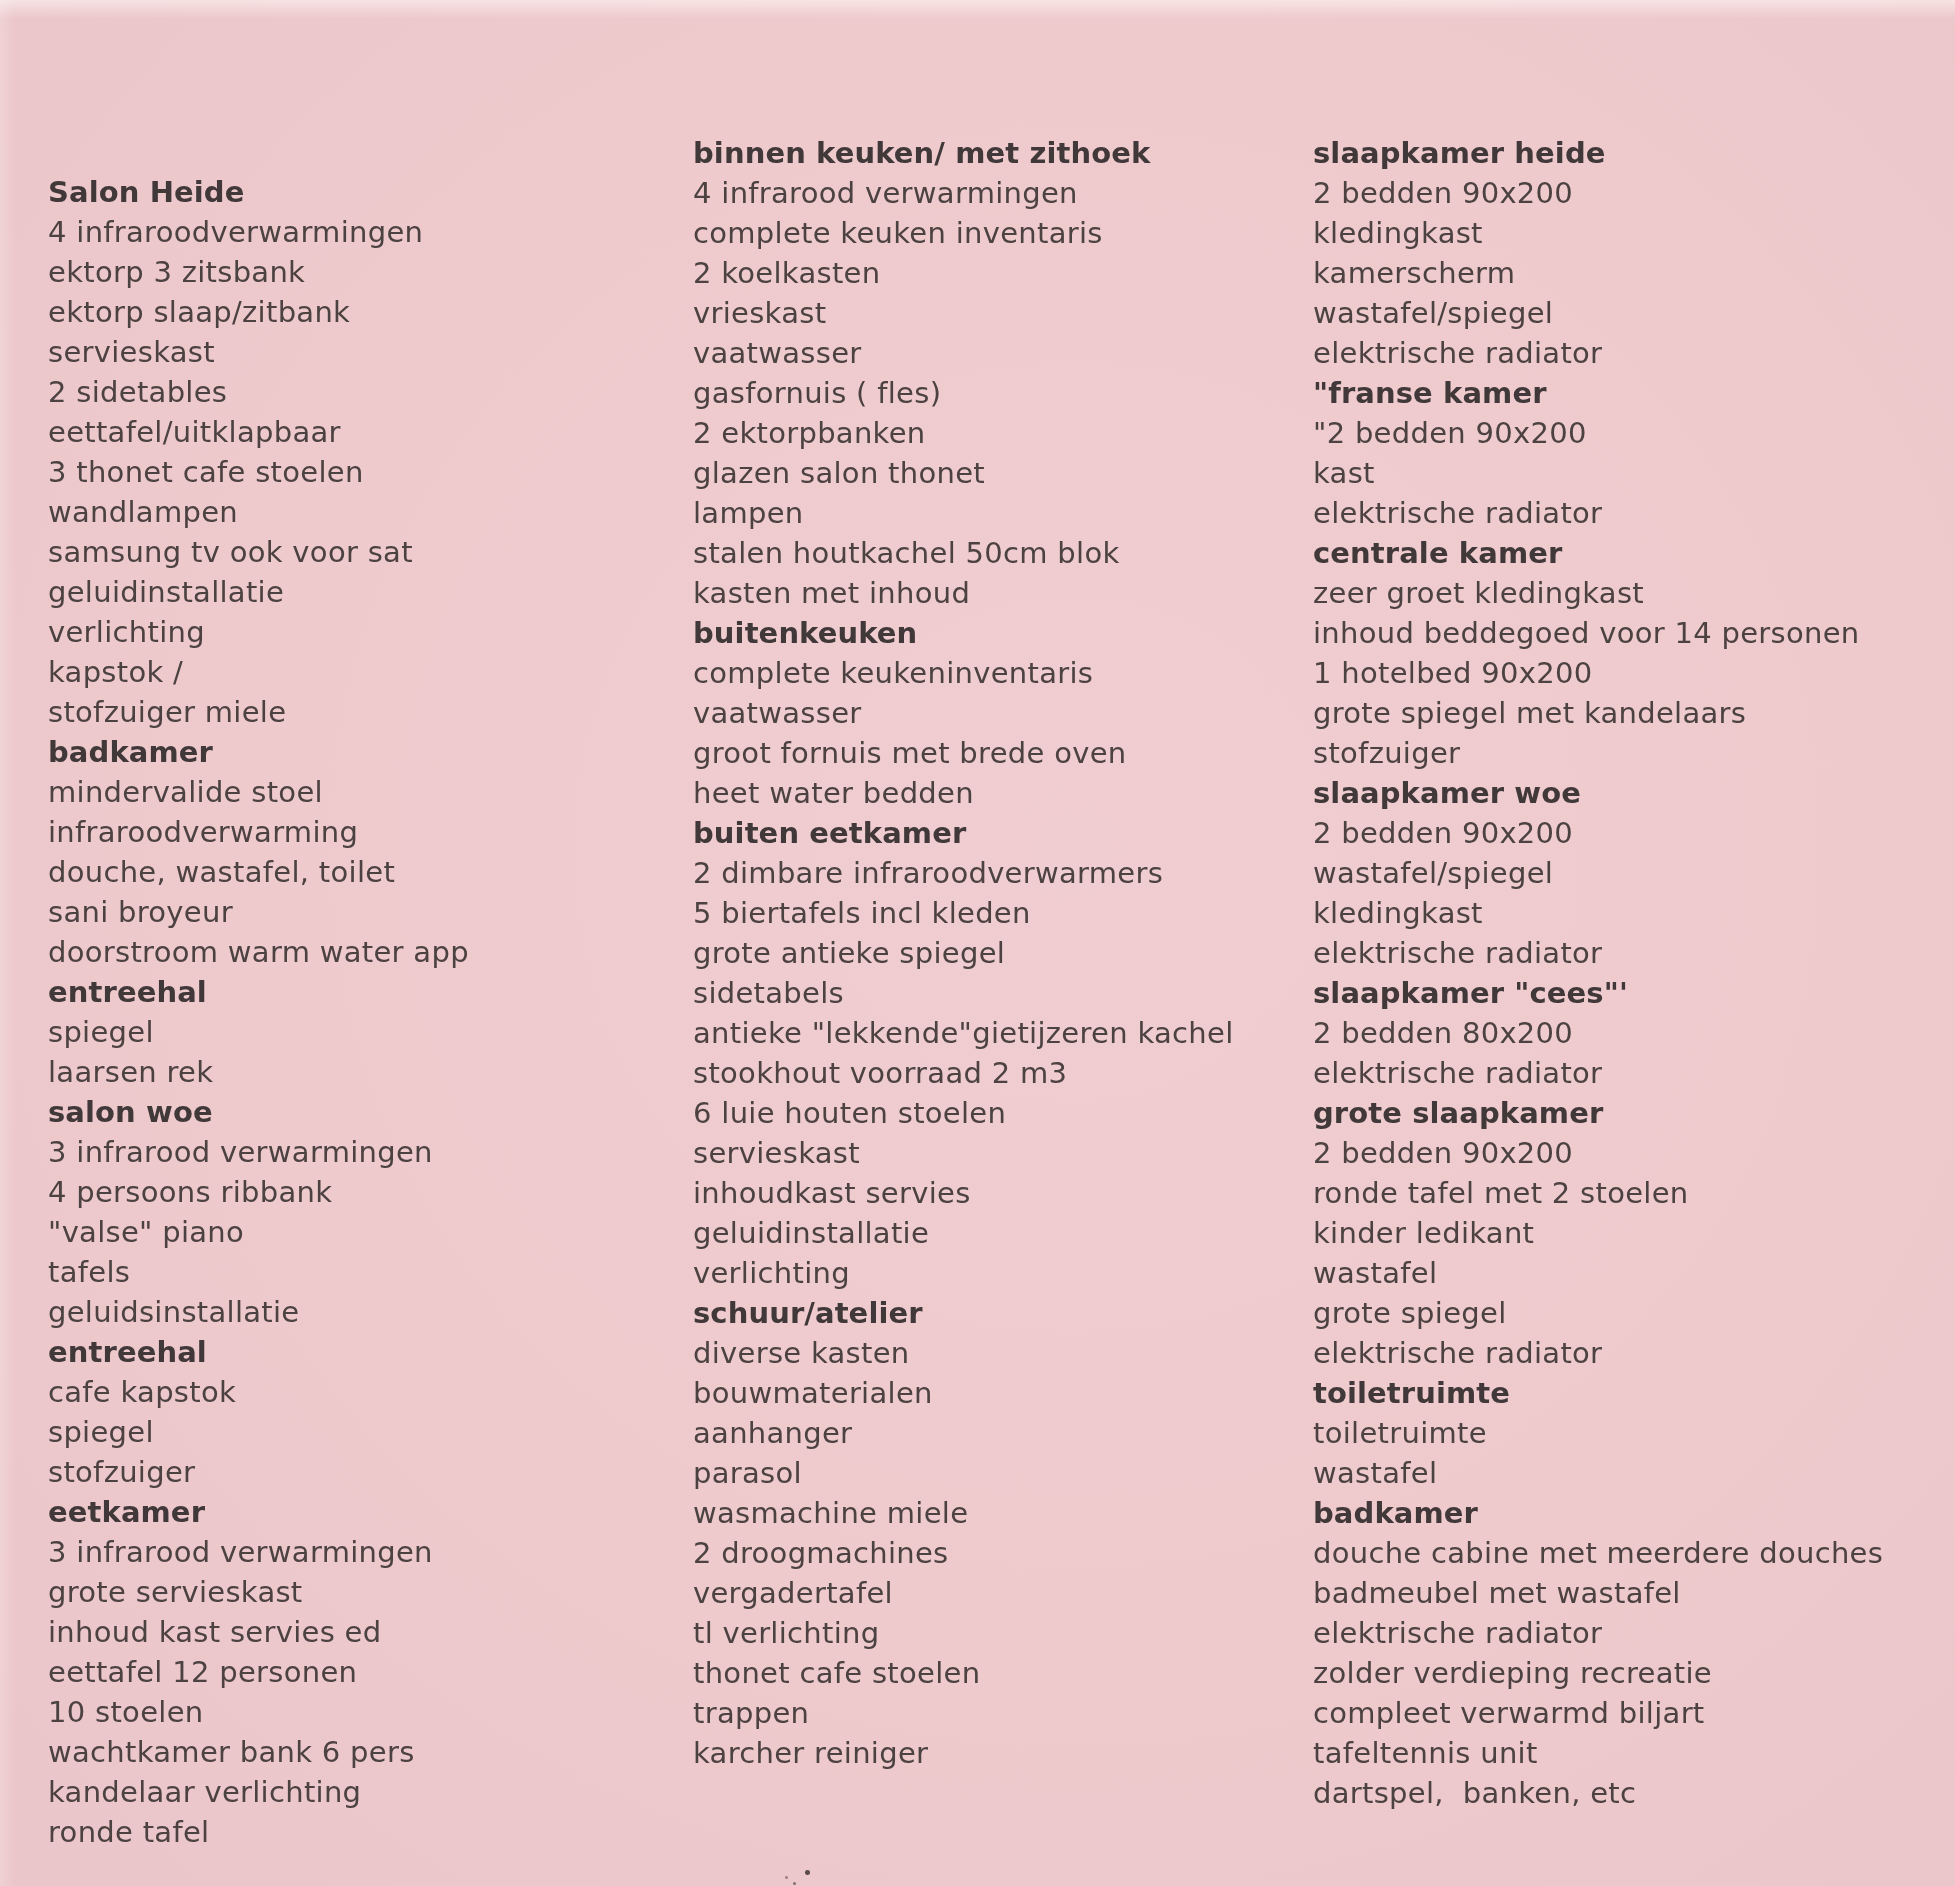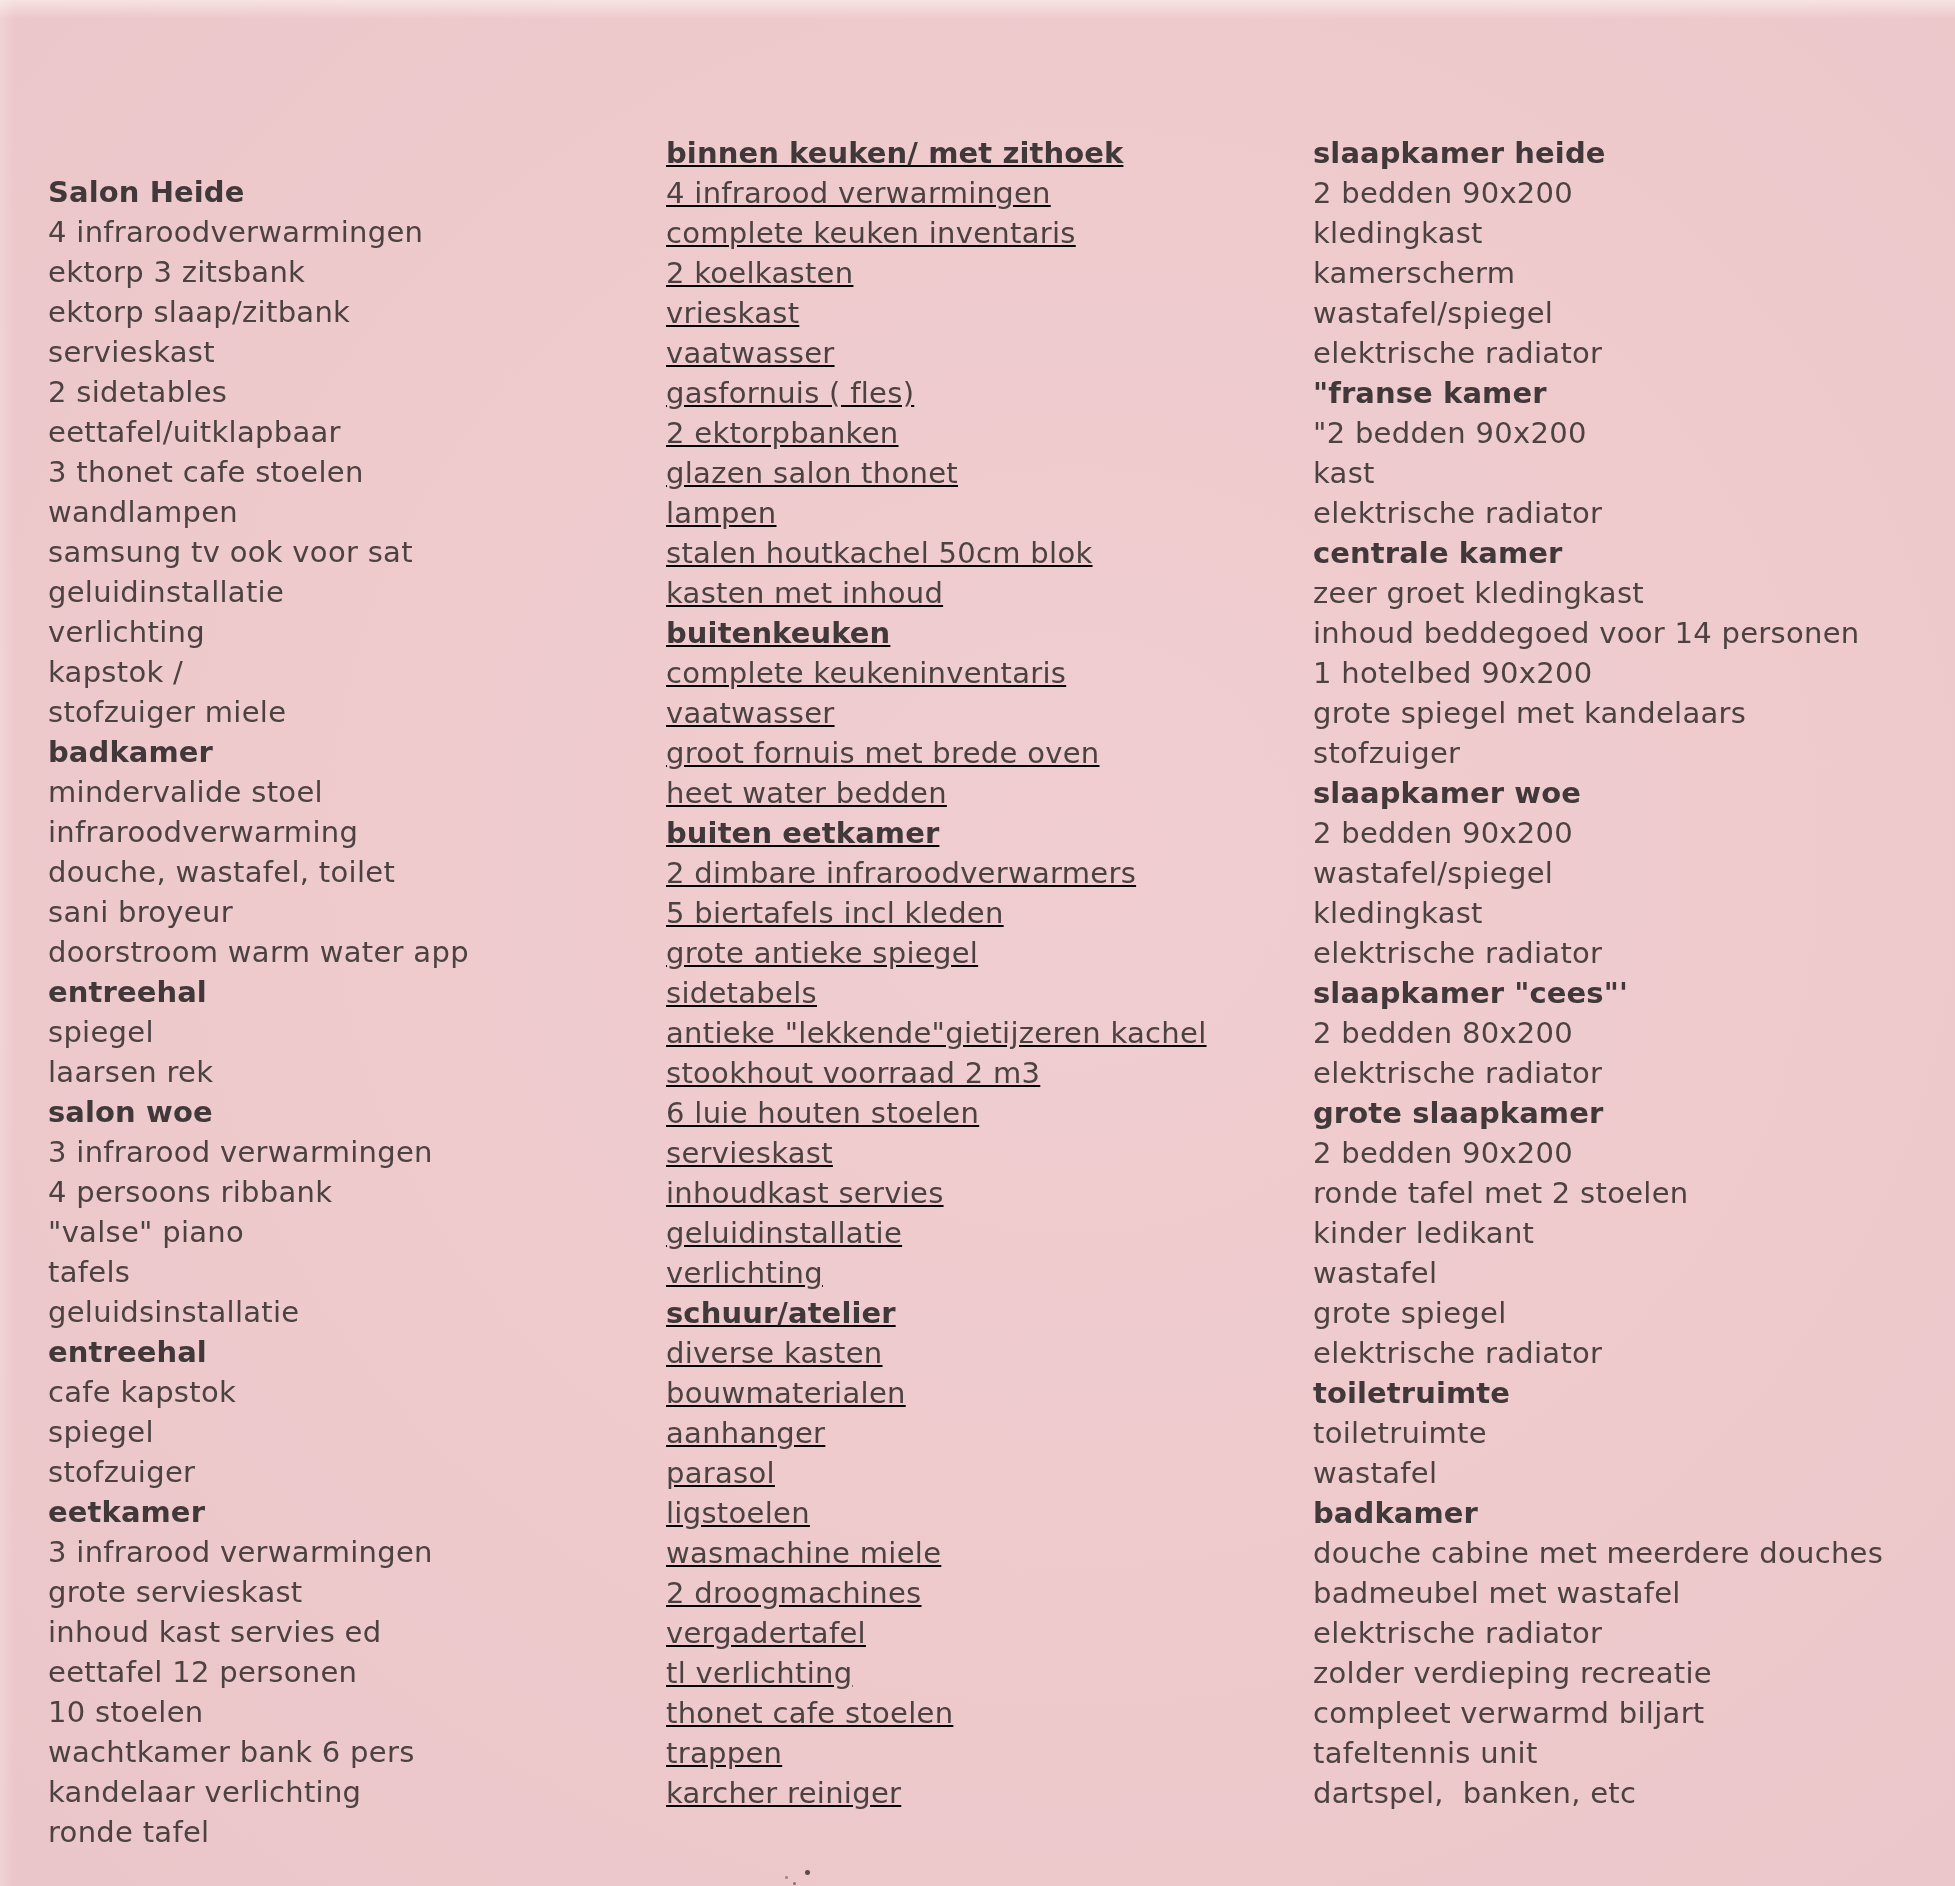--- a/index.html
+++ b/index.html
@@ -20,21 +20,21 @@
     background:
       linear-gradient(180deg, rgba(255,250,246,0.55) 0px, rgba(255,250,246,0.0) 19px),
       linear-gradient(90deg, rgba(255,248,244,0.25) 0px, rgba(255,248,244,0.0) 15px),
       radial-gradient(ellipse at 55% 45%, #f0cdd0 0%, #eecacd 55%, #eac5c9 100%);
   }
   .col {
     position: absolute;
     top: 133px;
   }
   .col-left   { left: 48px;   width: 630px; margin-top: 39px; }
-  .col-middle { left: 666px; width: 590px; text-decoration: underline; }
+  .col-middle { left: 693px; width: 590px; }
   .col-right  { left: 1296px; width: 655px; margin-left: 17px; }
   .item {
     height: 40px;
     line-height: 40px;
     font-size: 29px;
     letter-spacing: 0.3px;
     color: #4c4241;
     white-space: pre;
   }
   .item.bold {
@@ -135,21 +135,20 @@
     <div class="item">6 luie houten stoelen</div>
     <div class="item">servieskast</div>
     <div class="item">inhoudkast servies</div>
     <div class="item">geluidinstallatie</div>
     <div class="item">verlichting</div>
     <div class="item bold">schuur/atelier</div>
     <div class="item">diverse kasten</div>
     <div class="item">bouwmaterialen</div>
     <div class="item">aanhanger</div>
     <div class="item">parasol</div>
-    <div class="item">ligstoelen</div>
     <div class="item">wasmachine miele</div>
     <div class="item">2 droogmachines</div>
     <div class="item">vergadertafel</div>
     <div class="item">tl verlichting</div>
     <div class="item">thonet cafe stoelen</div>
     <div class="item">trappen</div>
     <div class="item">karcher reiniger</div>
   </div>
 <div class="col col-right">
     <div class="item bold">slaapkamer heide</div>

